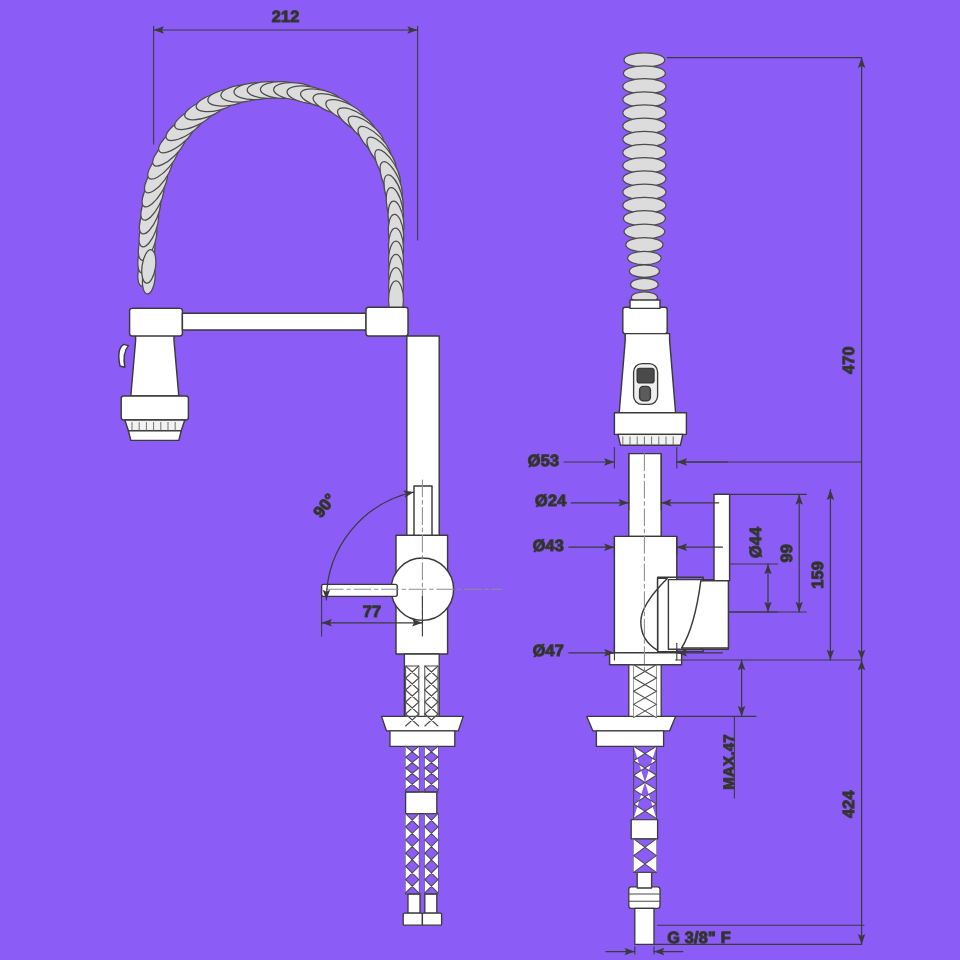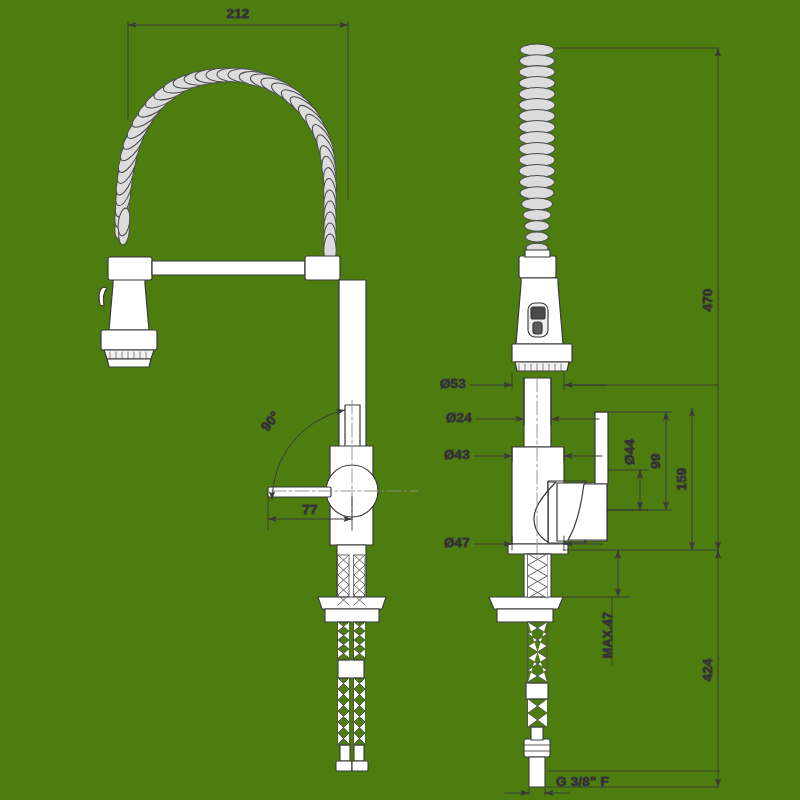--- a/index.html
+++ b/index.html
@@ -1,18 +1,18 @@
 <!DOCTYPE html>
 <html><head>
 <meta charset="utf-8">
 <style>
   html,body{margin:0;padding:0;background:#ffffff;}
   body{width:800px;height:800px;overflow:hidden;
        font-family:"Liberation Sans","DejaVu Sans",sans-serif;}
-  #sheet{position:relative;width:800px;height:800px;background:#4d7c0f;}
+  #sheet{position:relative;width:800px;height:800px;background:#8b5cf6;}
   svg{display:block;}
   .dimtxt{font-family:"Liberation Sans","DejaVu Sans",sans-serif;
           font-size:13.5px;font-weight:700;fill:#2b2b2b;letter-spacing:.2px;}
   .dimtxt-sm{font-size:12.5px;}
 </style>
 </head>
 <body>
 
 <div id="sheet">
 <svg width="800" height="800" viewBox="0 0 800 800">

